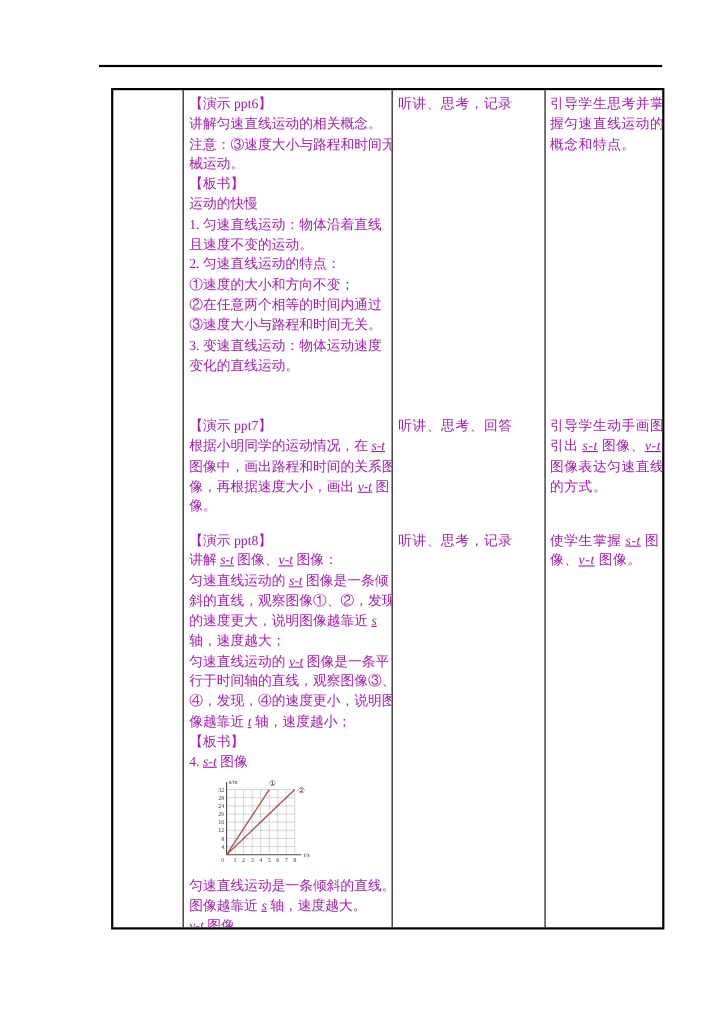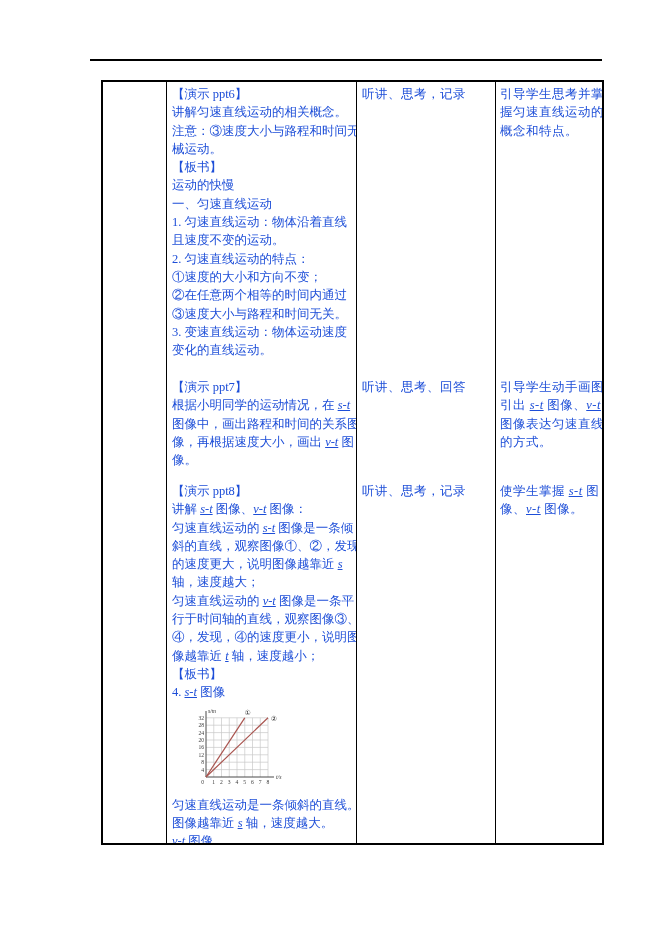--- a/index.html
+++ b/index.html
@@ -2,21 +2,21 @@
 <html><head>
 <meta charset="utf-8">
 <style>
   * { margin:0; padding:0; box-sizing:border-box; }
   html,body { background:#e8e8e8; }
   .page {
     position:relative;
     width:661px; height:936px;
     background:#ffffff;
     font-family:"Liberation Serif","DejaVu Serif",serif;
-    color:#1d4ed8;
+    color:#a21caf;
     overflow:hidden;
   }
   .top-rule {
     position:absolute;
     left:90px; top:59px;
     width:512px; height:2px;
     background:#000;
   }
   .lesson-table {
     position:absolute;
@@ -60,21 +60,20 @@
   <div class="lesson-table">
 
     <div class="cell v-border row-first"></div>
     <div class="cell v-border row-first">
         <div class="tline">【演示 ppt6】</div>
         <div class="tline">讲解匀速直线运动的相关概念。</div>
         <div class="tline">注意：③速度大小与路程和时间无关</div>
         <div class="tline">械运动。</div>
         <div class="tline">【板书】</div>
         <div class="tline">运动的快慢</div>
-        <div class="tline">一、匀速直线运动</div>
         <div class="tline">1. 匀速直线运动：物体沿着直线</div>
         <div class="tline">且速度不变的运动。</div>
         <div class="tline">2. 匀速直线运动的特点：</div>
         <div class="tline">①速度的大小和方向不变；</div>
         <div class="tline">②在任意两个相等的时间内通过</div>
         <div class="tline">③速度大小与路程和时间无关。</div>
         <div class="tline">3. 变速直线运动：物体运动速度</div>
         <div class="tline">变化的直线运动。</div>
       </div>
     <div class="cell v-border row-first cell-activity">

